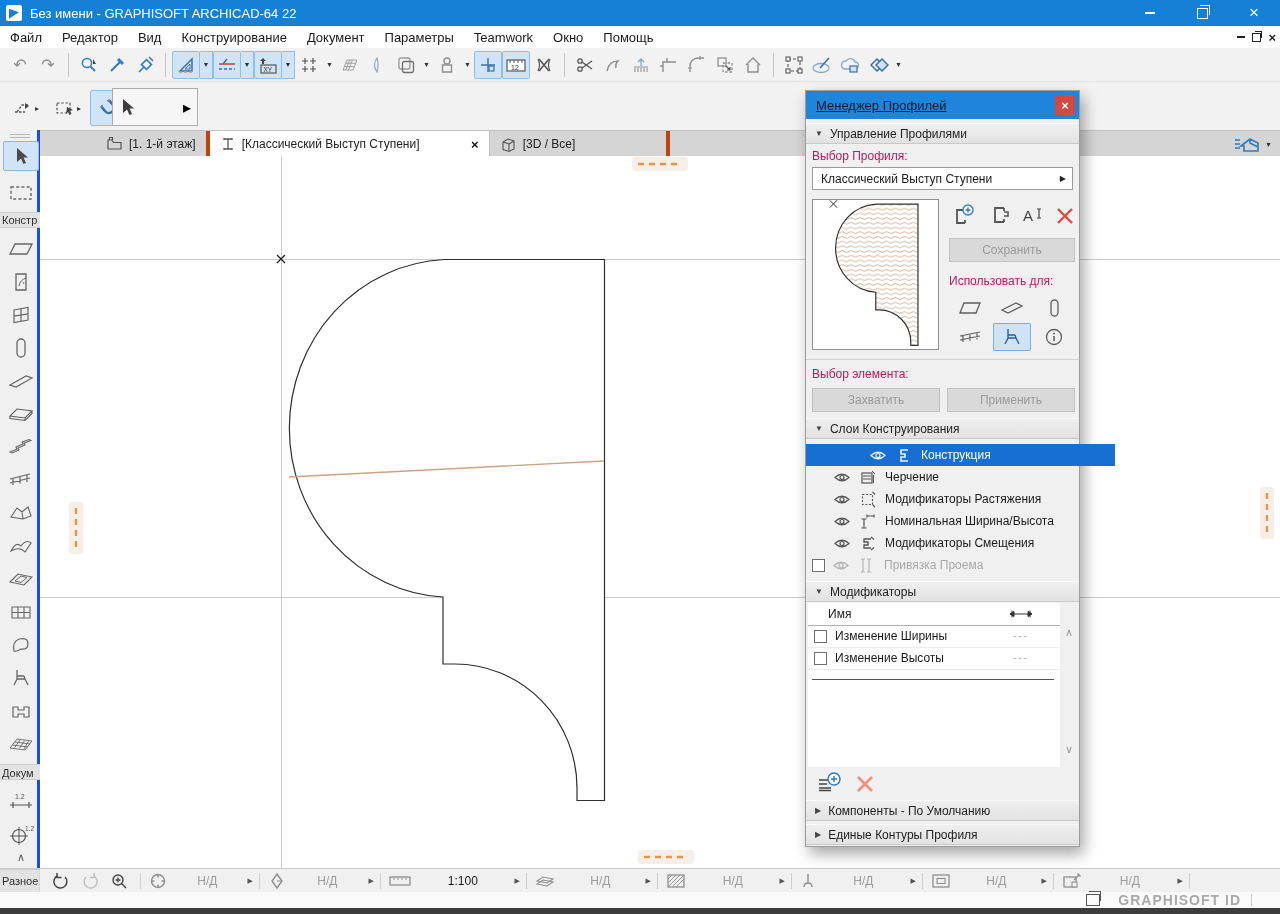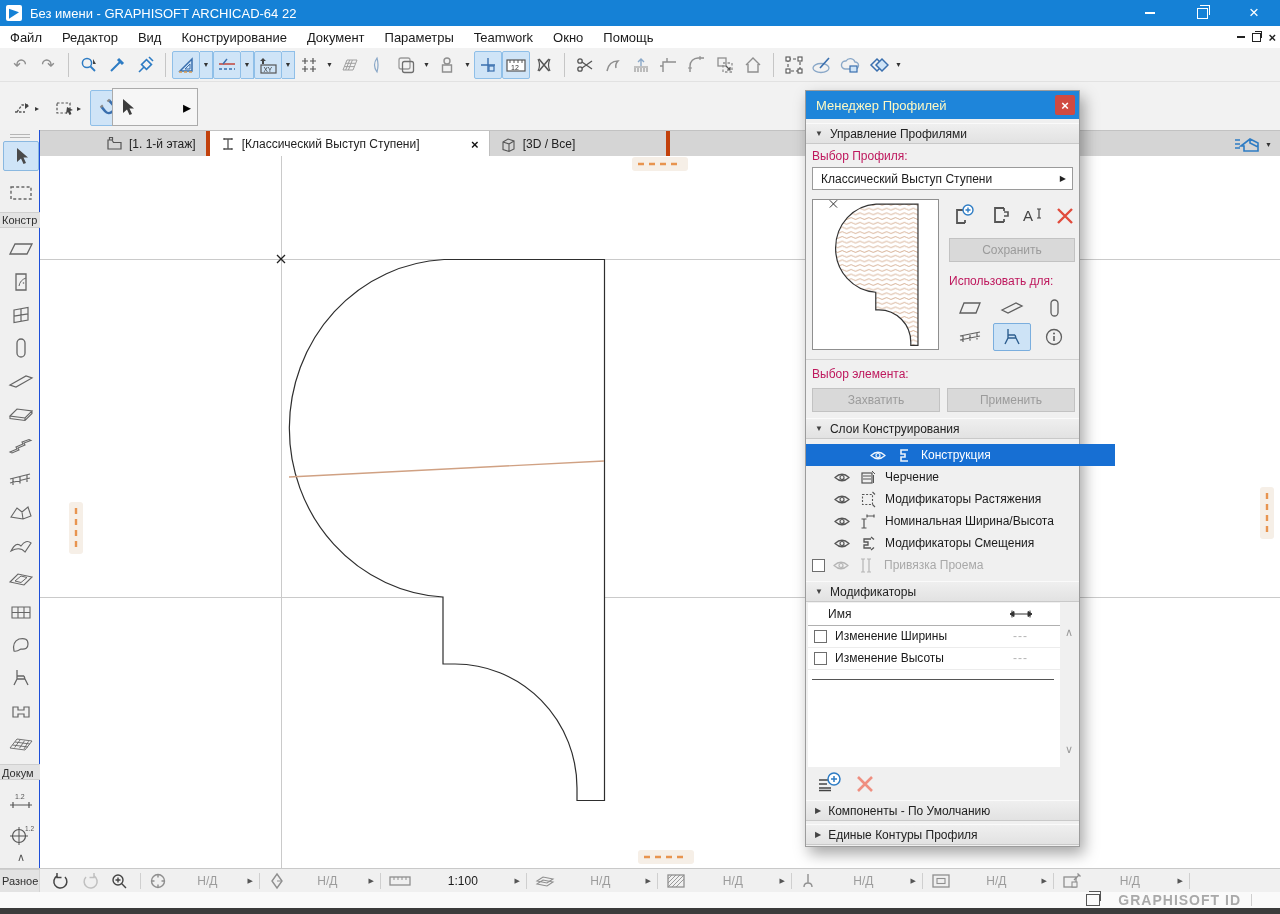--- a/index.html
+++ b/index.html
@@ -37,31 +37,31 @@
   .tb2btn .fly{font-size:8px;color:#333;margin-left:2px;}
   .tb2btn.hl{background:#cfe4f7;border-color:#8fbfe8;}
   .toolbox-flyout{position:absolute;left:112px;top:6px;width:86px;height:38px;background:#f6f6f6;border:1px solid #ababab;display:flex;align-items:center;justify-content:space-between;padding:0 6px;box-sizing:border-box;}
   
   .tabbar{left:40px;top:130px;width:1240px;height:26px;background:#d5d5d5;border-top:1px solid #c2c2c2;display:flex;}
   .tab{height:26px;display:flex;align-items:center;gap:6px;padding:0 10px;font-size:12px;color:#222;border-right:4px solid #c2410c;box-sizing:border-box;}
   .tab.active{background:#fff;border-right:1px solid #bfbfbf;}
   .tab .closex{font-size:13px;font-weight:bold;margin-left:14px;color:#111;}
   .navbtn{position:absolute;right:2px;top:0;height:26px;display:flex;align-items:center;gap:4px;padding:0 6px;}
   
-  .toolbox{left:0;top:130px;width:40px;height:738px;background:#f0f0f0;border-right:1px solid #1d4ed8;box-sizing:border-box;}
+  .toolbox{left:0;top:130px;width:40px;height:738px;background:#f0f0f0;border-right:3px solid #1d4ed8;box-sizing:border-box;}
   .tx{position:absolute;left:3px;width:34px;height:28px;display:flex;align-items:center;justify-content:center;border:1px solid transparent;border-radius:2px;}
   .tx.sel{background:#cfe4f7;border-color:#8ab8e0;}
   .tx-hdr{position:absolute;left:0;width:40px;height:16px;background:#e3e3e3;border-top:1px solid #cfcfcf;border-bottom:1px solid #cfcfcf;font-size:11px;color:#2f2f2f;display:flex;align-items:center;padding-left:2px;box-sizing:border-box;white-space:nowrap;overflow:hidden;}
   .handle{position:absolute;left:10px;top:4px;width:20px;height:2px;border-top:1px solid #b5b5b5;border-bottom:1px solid #b5b5b5;}
   
   .canvas{left:40px;top:156px;width:1240px;height:712px;background:#fff;}
   
   .dlg{left:805px;top:90px;width:273px;height:755px;background:#f0f0f0;border:1px solid #9c9c9c;box-sizing:content-box;box-shadow:4px 7px 14px rgba(0,0,0,.35);}
   .dlg-title{position:absolute;left:0;top:0;width:273px;height:28px;background:#1e85da;display:flex;align-items:center;}
-  .dlg-title .t{color:#fef9c3;font-size:13px;margin-left:10px;}
+  .dlg-title .t{color:#0f172a;font-size:13px;margin-left:10px;text-decoration:underline;}
   .dlg-close{position:absolute;right:4px;top:4px;width:20px;height:20px;background:#d04a41;border-radius:2px;color:#fff;font-size:13px;font-weight:bold;display:flex;align-items:center;justify-content:center;}
   .phdr{position:absolute;left:0;width:273px;height:21px;background:linear-gradient(#efefef,#e2e2e2);border-top:1px solid #fafafa;border-bottom:1px solid #c9c9c9;display:flex;align-items:center;gap:7px;padding-left:9px;box-sizing:border-box;font-size:12px;color:#222;}
   .phdr .tri{font-size:8px;color:#444;}
   .lbl{position:absolute;font-size:12px;color:#be185d;}
   .combo{position:absolute;left:6px;top:76px;width:261px;height:23px;background:#fff;border:1px solid #9a9a9a;box-sizing:border-box;display:flex;align-items:center;font-size:12px;color:#1a1a1a;}
   .combo .cv{margin-left:8px;flex:1;}
   .combo .ca{font-size:8px;color:#222;margin-right:6px;}
   .preview{position:absolute;left:6px;top:108px;width:127px;height:151px;background:#fff;border:1px solid #8f8f8f;box-sizing:border-box;}
   .dbtn{position:absolute;height:24px;background:#d9d9d9;border:1px solid #c2c2c2;color:#9b9b9b;font-size:12px;display:flex;align-items:center;justify-content:center;box-sizing:border-box;}
   .icorow{position:absolute;left:143px;top:112px;width:126px;display:flex;justify-content:space-between;align-items:center;}

